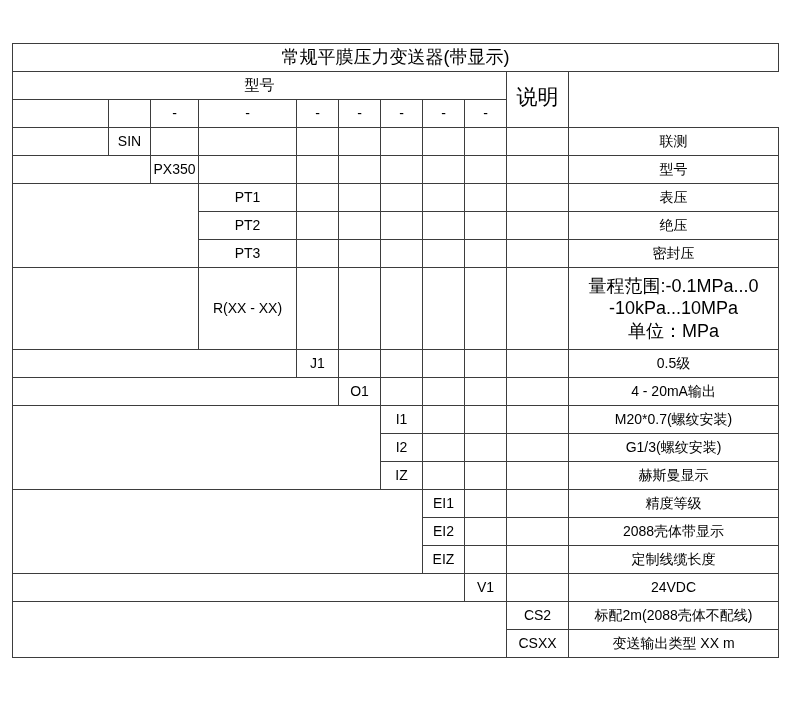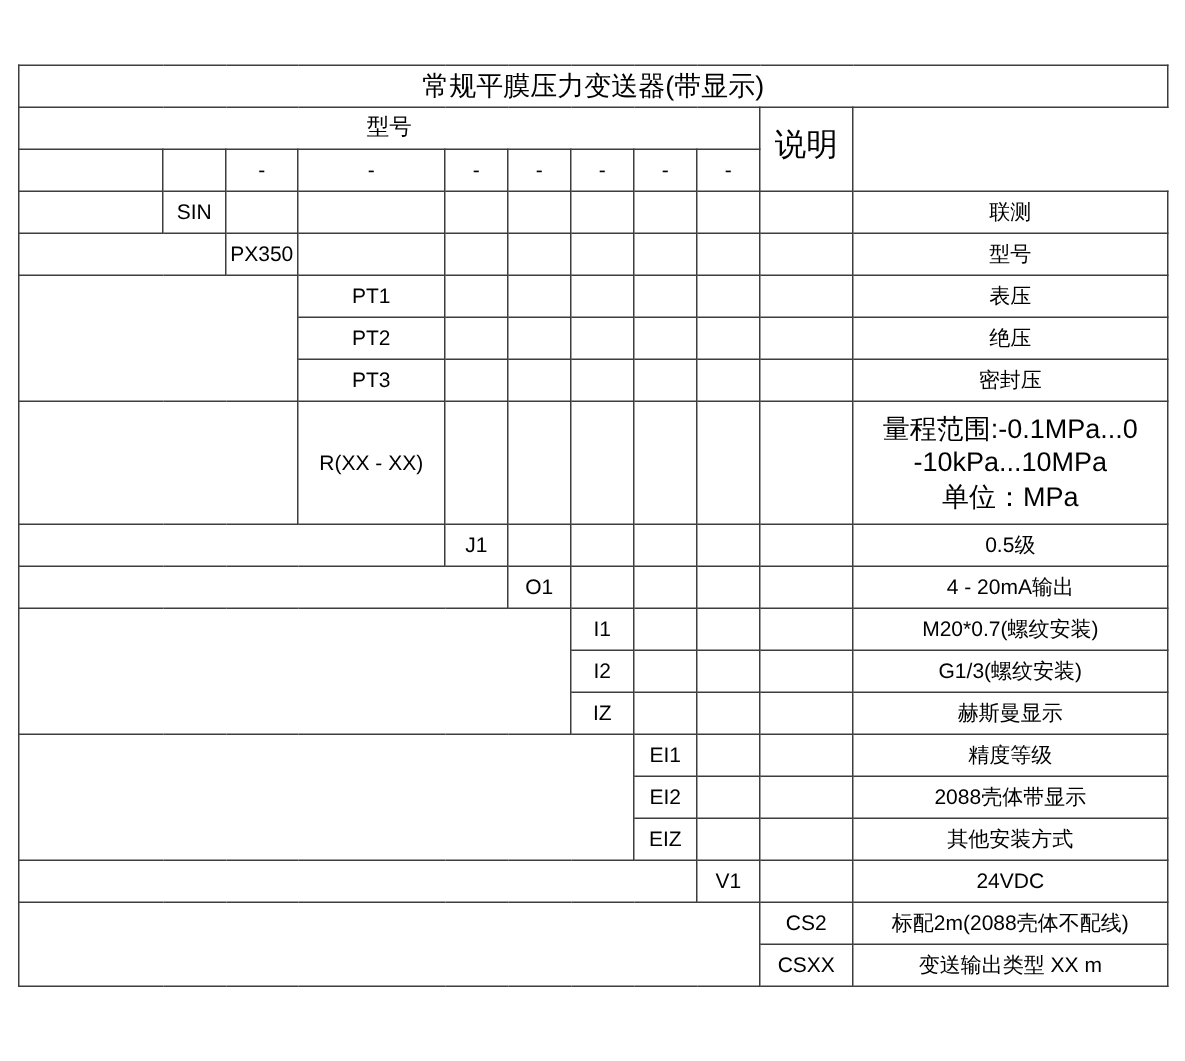--- a/index.html
+++ b/index.html
@@ -238,21 +238,21 @@
       <tr>
         <td class="code">EI2</td>
         <td></td>
         <td></td>
         <td>2088壳体带显示</td>
       </tr>
       <tr>
         <td class="code">EIZ</td>
         <td></td>
         <td></td>
-        <td>其他安装方式</td>
+        <td>定制线缆长度</td>
       </tr>
 
       <tr>
         <td class="blue" colspan="8">供电电源</td>
         <td class="code">V1</td>
         <td></td>
         <td>24VDC</td>
       </tr>
 
       <tr>

